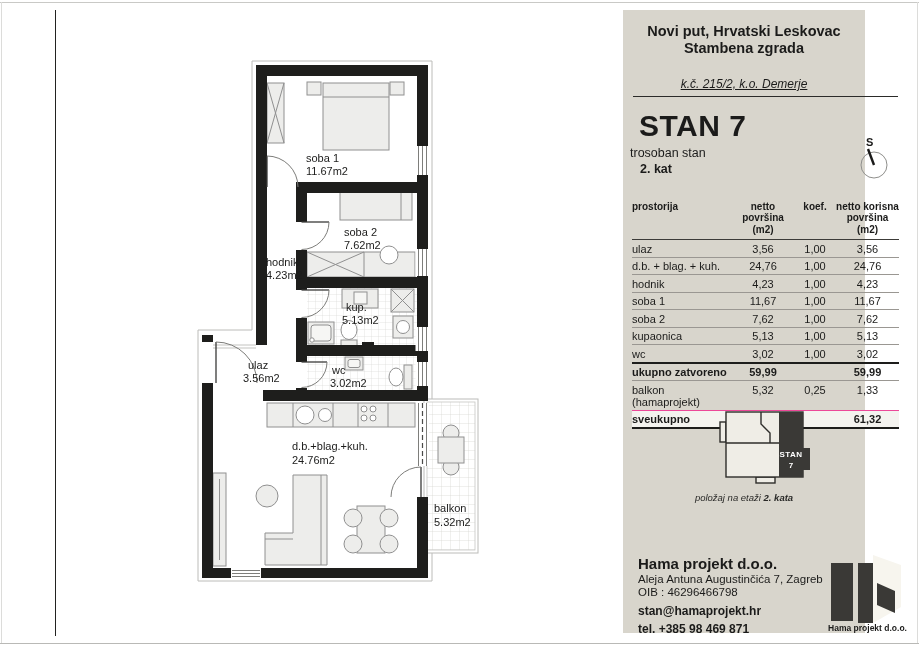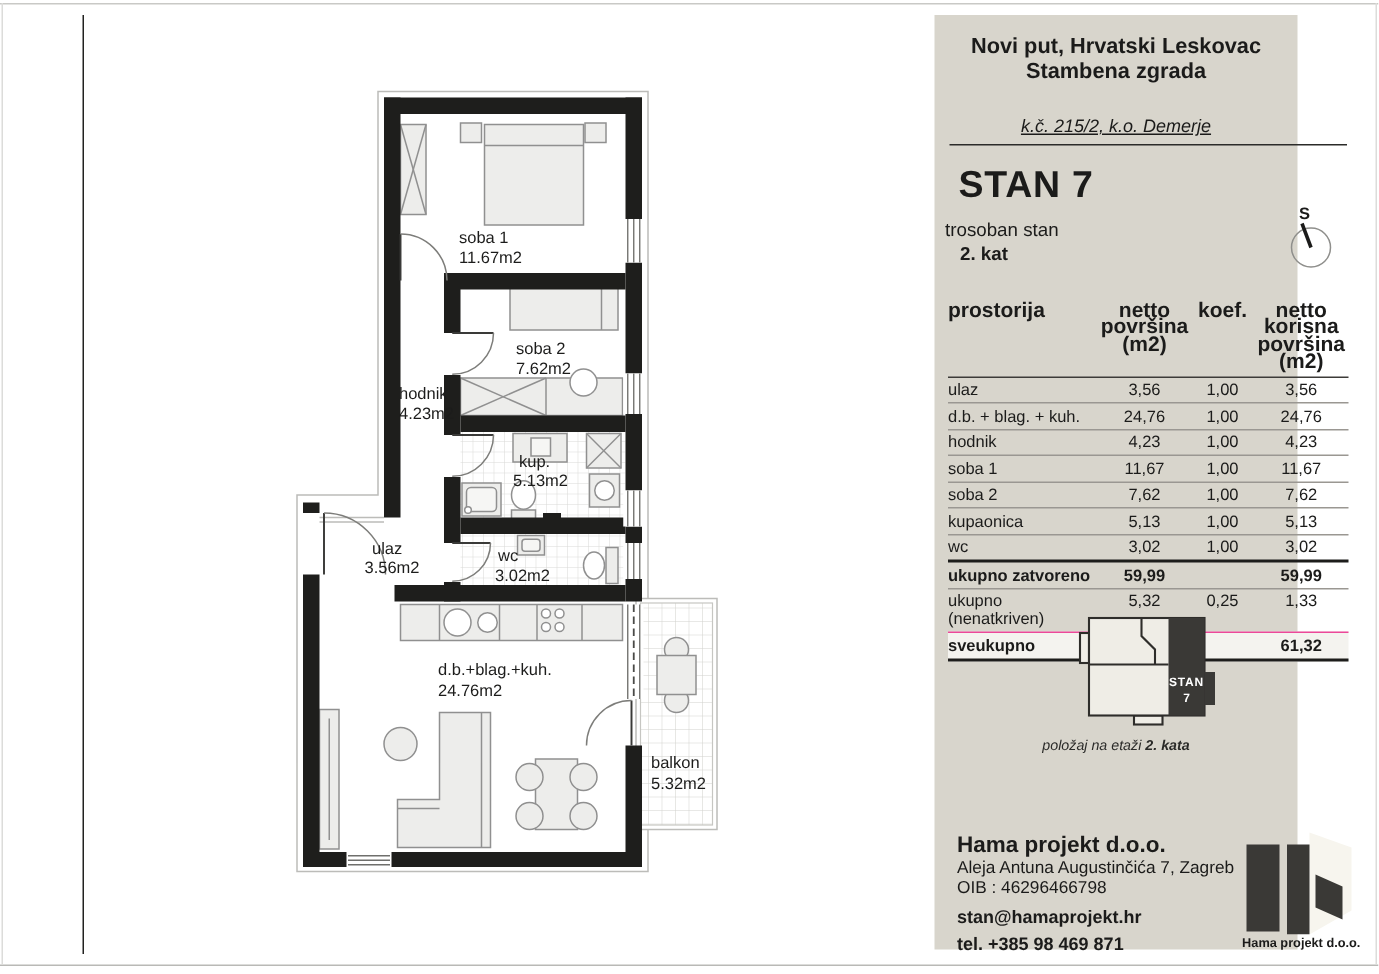--- a/index.html
+++ b/index.html
@@ -18,33 +18,33 @@
   
   svg.plan { position:absolute; left:0; top:0; }
   .plab { font-family:"Liberation Sans", sans-serif; font-size:11px; fill:#1c1c1b; }
 
   
   .panel { position:absolute; left:623px; top:10px; width:242px; height:623px; background:#d8d5cc; }
   .panel .abs { position:absolute; }
   .p-title { top:13px; left:0; width:100%; text-align:center; font-weight:bold; font-size:14.5px; line-height:17px; }
   .p-parcel { top:67px; left:0; width:100%; text-align:center; font-style:italic; font-size:12px;text-decoration:underline; }
   .p-rule { top:86px; left:10px; width:265px; border-top:1.5px solid #2b2b29; }
-  .p-stan { top:99px; left:16px; font-size:25px; font-weight:bold; letter-spacing:0.5px; }
+  .p-stan { top:99px; left:16px; font-size:30px; font-weight:bold; letter-spacing:0.5px; }
   .p-type { top:136px; left:7px; font-size:12.5px; }
   .p-floor { top:152px; left:17px; font-size:12.5px; font-weight:bold; }
   .compass { top:125px; left:232px; }
   .compass text { font-family:"Liberation Sans", sans-serif; }
 
   .tbl { position:absolute; top:188px; left:9px; width:267px; font-size:11px; }
   .tr { display:grid; grid-template-columns:100px 62px 42px 63px; align-items:start;
         padding:2.5px 0 2px 0; border-top:1px solid #9a9792; }
   .tr span { display:block; }
   .tr .c { text-align:center; }
   .tr.head { border-top:none; border-bottom:1.5px solid #3c3b38; font-weight:bold;
-             font-size:14px; line-height:11.5px; padding-bottom:4px; }
+             font-size:10px; line-height:11.5px; padding-bottom:4px; }
   .tr.head span { white-space:pre-line; }
   .tr.first { border-top:none; }
   .tr.strong { border-top:2px solid #1d1d1b; font-weight:bold; }
   .tr.total { border-top:1px solid #ec4899; border-bottom:2px solid #1d1d1b;
               font-weight:bold; background:#f4f3ef; }
 
   .minimap { top:392px; left:60px; }
   .minimap text { font-family:"Liberation Sans", sans-serif; }
   .p-mapcap { top:482px; left:0; width:100%; text-align:center; font-style:italic; font-size:9.5px; color:#2a2a28; }
   .p-mapcap b { font-weight:bold; }
@@ -325,21 +325,21 @@
         <span class="c">1,00</span>
         <span class="c">3,02</span>
       </div>
       <div class="tr strong">
         <span>ukupno zatvoreno</span>
         <span class="c">59,99</span>
         <span class="c"></span>
         <span class="c">59,99</span>
       </div>
       <div class="tr">
-        <span>ukupno (nenatkriven)</span>
+        <span>balkon (hamaprojekt)</span>
         <span class="c">5,32</span>
         <span class="c">0,25</span>
         <span class="c">1,33</span>
       </div>
       <div class="tr total">
         <span>sveukupno</span>
         <span class="c">65,31</span>
         <span class="c"></span>
         <span class="c">61,32</span>
       </div>

